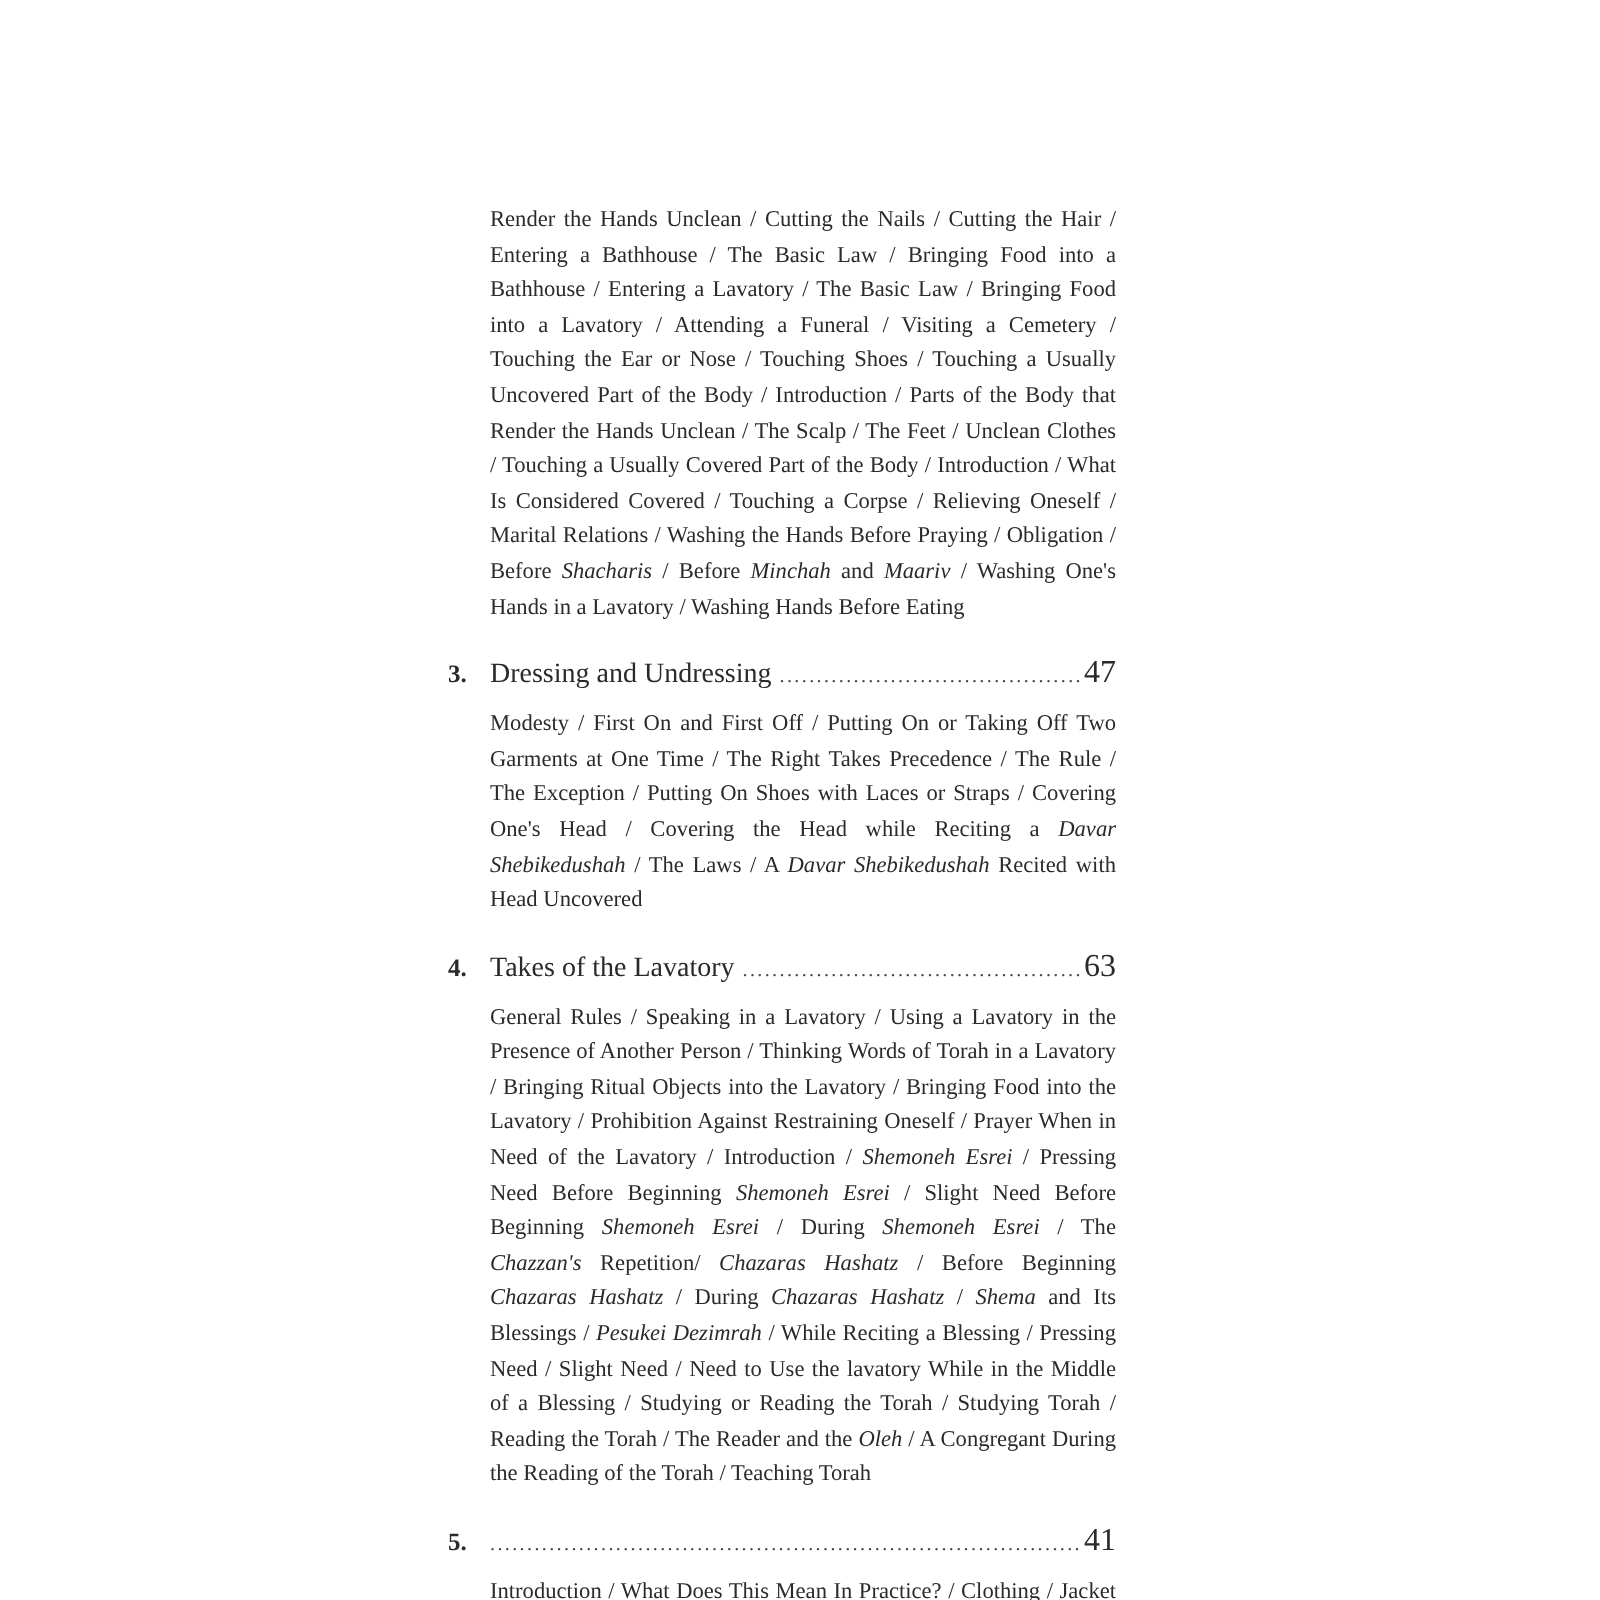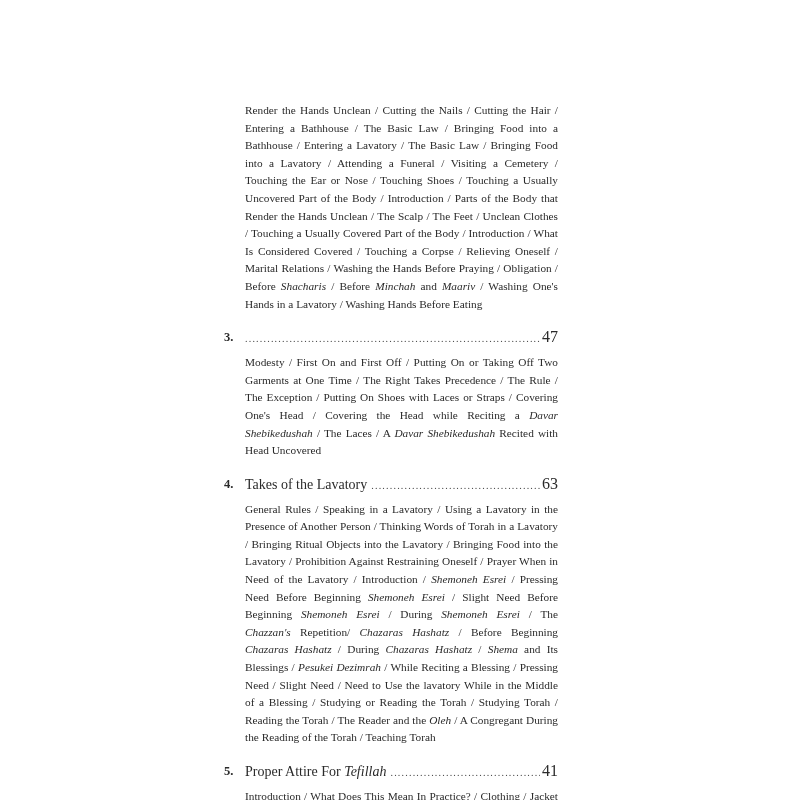--- a/index.html
+++ b/index.html
@@ -35,39 +35,39 @@
 </head>
 <body>
 
 <div class="page">
 
   <p class="desc"><span>Render the Hands Unclean / Cutting the Nails / Cutting the Hair / Entering a Bathhouse / The Basic Law / Bringing Food into a Bathhouse / Entering a Lavatory / The Basic Law / Bringing Food into a Lavatory / Attending a Funeral / Visiting a Cemetery / Touching the Ear or Nose / Touching Shoes / Touching a Usually Uncovered Part of the Body / Introduction / Parts of the Body that Render the Hands Unclean / The Scalp / The Feet / Unclean Clothes / Touching a Usually Covered Part of the Body / Introduction / What Is Considered Covered / Touching a Corpse / Relieving Oneself / Marital Relations / Washing the Hands Before Praying / Obligation / Before </span><i>Shacharis</i><span> / Before </span><i>Minchah</i><span> and </span><i>Maariv</i><span> / Washing One's Hands in a Lavatory / Washing Hands Before Eating</span></p>
 
   <div class="chapter">
     <div class="ch-head">
       <span class="ch-num">3.</span>
+      <span class="ch-title">Dressing and Undressing</span>
       <span class="leader"></span>
       <span class="ch-page">47</span>
     </div>
-    <p class="desc"><span>Modesty / First On and First Off / Putting On or Taking Off Two Garments at One Time / The Right Takes Precedence / The Rule / The Exception / Putting On Shoes with Laces or Straps / Covering One's Head / Covering the Head while Reciting a </span><i>Davar Shebikedushah</i><span> / The Laces / A </span><i>Davar Shebikedushah</i><span> Recited with Head Uncovered</span></p>
+    <p class="desc"><span>Modesty / First On and First Off / Putting On or Taking Off Two Garments at One Time / The Right Takes Precedence / The Rule / The Exception / Putting On Shoes with Laces or Straps / Covering One's Head / Covering the Head while Reciting a </span><i>Davar Shebikedushah</i><span> / The Laws / A </span><i>Davar Shebikedushah</i><span> Recited with Head Uncovered</span></p>
   </div>
 
   <div class="chapter">
     <div class="ch-head">
       <span class="ch-num">4.</span>
       <span class="ch-title">Takes of the Lavatory</span>
       <span class="leader"></span>
       <span class="ch-page">63</span>
     </div>
     <p class="desc"><span>General Rules / Speaking in a Lavatory / Using a Lavatory in the Presence of Another Person / Thinking Words of Torah in a Lavatory / Bringing Ritual Objects into the Lavatory / Bringing Food into the Lavatory / Prohibition Against Restraining Oneself / Prayer When in Need of the Lavatory / Introduction / </span><i>Shemoneh Esrei</i><span> / Pressing Need Before Beginning </span><i>Shemoneh Esrei</i><span> / Slight Need Before Beginning </span><i>Shemoneh Esrei</i><span> / During </span><i>Shemoneh Esrei</i><span> / The </span><i>Chazzan's</i><span> Repetition/ </span><i>Chazaras Hashatz</i><span> / Before Beginning </span><i>Chazaras Hashatz</i><span> / During </span><i>Chazaras Hashatz</i><span> / </span><i>Shema</i><span> and Its Blessings / </span><i>Pesukei Dezimrah</i><span> / While Reciting a Blessing / Pressing Need / Slight Need / Need to Use the lavatory While in the Middle of a Blessing / Studying or Reading the Torah / Studying Torah / Reading the Torah / The Reader and the </span><i>Oleh</i><span> / A Congregant During the Reading of the Torah / Teaching Torah</span></p>
   </div>
 
   <div class="chapter">
     <div class="ch-head">
       <span class="ch-num">5.</span>
-      <span class="ch-title"><span>Proper Attire For </span><i>Tefillah</i></span>
       <span class="leader"></span>
       <span class="ch-page">41</span>
     </div>
     <p class="desc"><span>Introduction / What Does This Mean In Practice? / Clothing / Jacket / Hat / Pajamas / Socks And Shoes / Slippers / Work Clothes / Gloves, Scarf, Coat, Boots, Rubbers / Robe /</span></p>
   </div>
 
 </div>
 
 </body></html>

